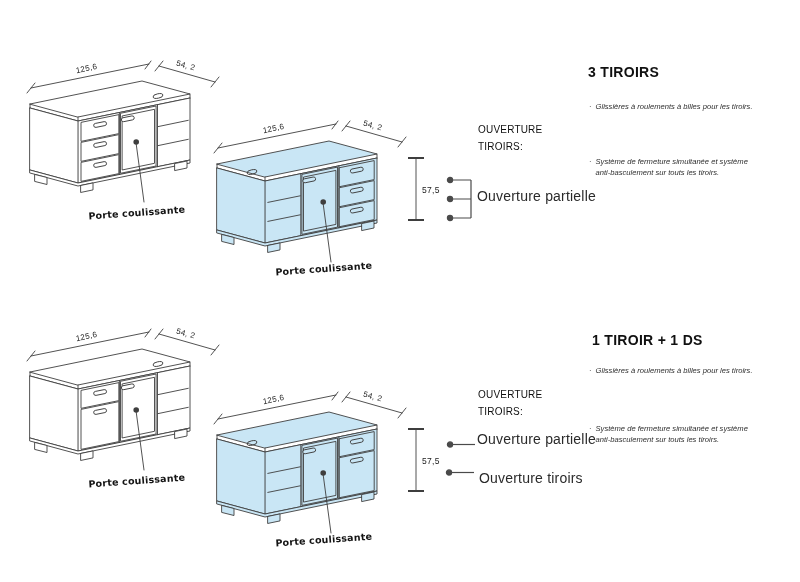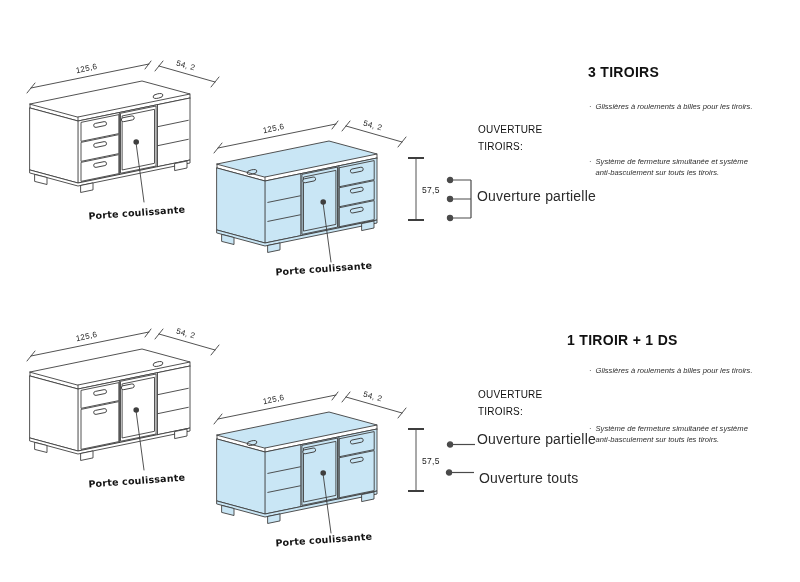--- a/index.html
+++ b/index.html
@@ -219,29 +219,29 @@
     <span>OUVERTURE</span>
     <span>TIROIRS:</span>
   </div>
   <div class="abs ouv-label" style="left:477px;top:431px;">Ouverture partielle</div>
   <svg class="abs" style="left:444px;top:440px;" width="36" height="9" viewBox="0 0 36 9">
     <g stroke="#4a4a4a" stroke-width="1.2" fill="#4a4a4a">
       <circle cx="6" cy="4.5" r="2.6"></circle>
         <path d="M8,4.5 L31,4.5" fill="none"></path>
     </g>
   </svg>
-  <div class="abs ouv-label" style="left:479px;top:470px;">Ouverture touts</div>
+  <div class="abs ouv-label" style="left:479px;top:470px;">Ouverture tiroirs</div>
   <svg class="abs" style="left:443px;top:468px;" width="36" height="9" viewBox="0 0 36 9">
     <g stroke="#4a4a4a" stroke-width="1.2" fill="#4a4a4a">
       <circle cx="6" cy="4.5" r="2.6"></circle>
         <path d="M8,4.5 L31,4.5" fill="none"></path>
     </g>
   </svg>
 
-  <div class="abs spec-title" style="left:567px;top:332px;">1 TIROIR + 1 DS</div>
+  <div class="abs spec-title" style="left:592px;top:332px;">1 TIROIR + 1 DS</div>
   <div class="abs spec-item" style="left:589px;top:365px;">
     <span class="mk">·</span>
     <span class="txt">Glissières à roulements à billes pour les tiroirs.</span>
   </div>
   <div class="abs spec-item" style="left:589px;top:423px;">
     <span class="mk">·</span>
     <span class="txt">Système de fermeture simultanée et système
 anti-basculement sur touts les tiroirs.</span>
   </div>
 

